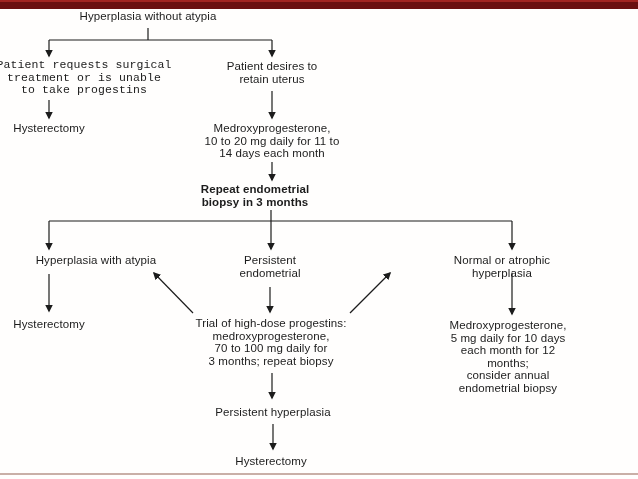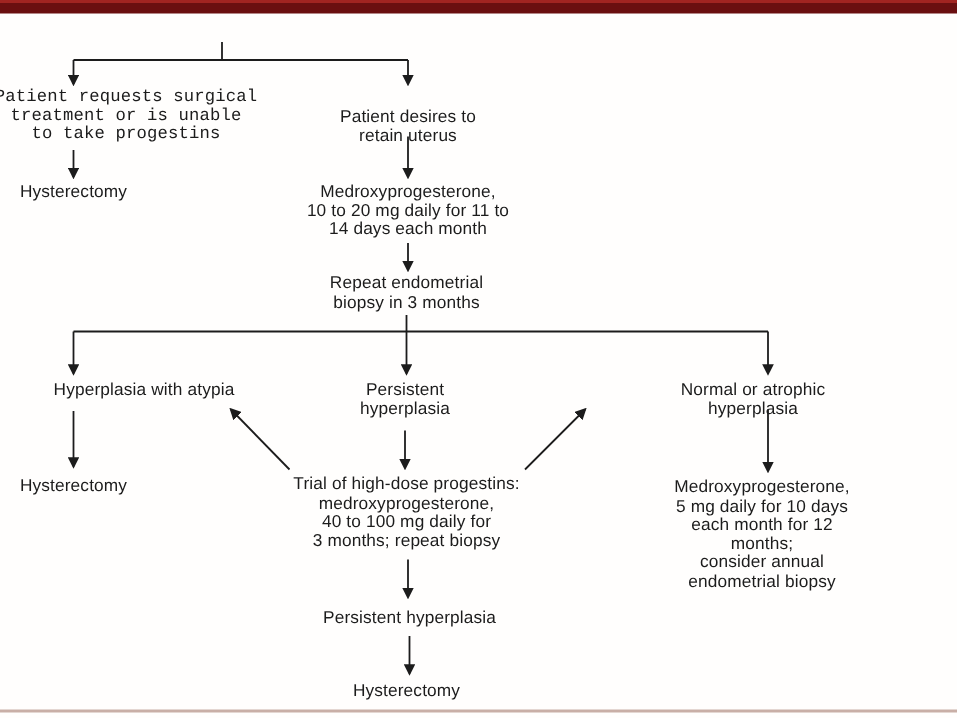--- a/index.html
+++ b/index.html
@@ -41,23 +41,23 @@
     transform: translateX(-50%);
     text-align: center;
     white-space: pre-line;
     font-size: 11.5px;
     line-height: 12.5px;
     letter-spacing: 0.1px;
   }
   .n-root        { left: 148px; top: 10px; }
   .n-surgical    { left: 84px;  top: 59px; font-family: Liberation Mono, monospace; }
   .n-hyst1       { left: 49px;  top: 122px; }
-  .n-retain      { left: 272px; top: 60px; margin-top: 12px; }
+  .n-retain      { left: 272px; top: 60px; }
   .n-medroxy1    { left: 272px; top: 122px; }
-  .n-repeat      { left: 271px; top: 183px; }
+  .n-repeat      { left: 255px; top: 183px; font-weight: bold; }
   .n-atypia      { left: 82px;  top: 254px; padding-left: 28px; }
   .n-hyst2       { left: 49px;  top: 318px; }
   .n-persistent1 { left: 270px; top: 254px; }
   .n-trial       { left: 271px; top: 317px; }
   .n-normal      { left: 502px; top: 254px; }
   .n-medroxy2    { left: 508px; top: 319px; }
   .n-persistent2 { left: 273px; top: 406px; }
   .n-hyst3       { left: 271px; top: 455px; }
 </style>
 </head>
@@ -95,38 +95,39 @@
       <line x1="512" y1="273" x2="512" y2="314" marker-end="url(#arrow)"></line>
 
       <line x1="193" y1="313" x2="154" y2="273" marker-end="url(#arrow)"></line>
       <line x1="350" y1="313" x2="390" y2="273" marker-end="url(#arrow)"></line>
 
       <line x1="272" y1="373" x2="272" y2="398" marker-end="url(#arrow)"></line>
       <line x1="273" y1="424" x2="273" y2="449" marker-end="url(#arrow)"></line>
     </g>
   </svg>
 
+  <div class="node n-root">Hyperplasia without atypia</div>
   <div class="node n-surgical">Patient requests surgical
 treatment or is unable
 to take progestins</div>
   <div class="node n-hyst1">Hysterectomy</div>
   <div class="node n-retain">Patient desires to
 retain uterus</div>
   <div class="node n-medroxy1">Medroxyprogesterone,
 10 to 20 mg daily for 11 to
 14 days each month</div>
   <div class="node n-repeat">Repeat endometrial
 biopsy in 3 months</div>
   <div class="node n-atypia">Hyperplasia with atypia</div>
   <div class="node n-hyst2">Hysterectomy</div>
   <div class="node n-persistent1">Persistent
-hyperplasia</div>
+endometrial</div>
   <div class="node n-trial">Trial of high-dose progestins:
 medroxyprogesterone,
-40 to 100 mg daily for
+70 to 100 mg daily for
 3 months; repeat biopsy</div>
   <div class="node n-normal">Normal or atrophic hyperplasia</div>
   <div class="node n-medroxy2">Medroxyprogesterone,
 5 mg daily for 10 days
 each month for 12 months;
 consider annual endometrial biopsy</div>
   <div class="node n-persistent2">Persistent hyperplasia</div>
   <div class="node n-hyst3">Hysterectomy</div>
 
   <div class="bottom-rule"></div>

